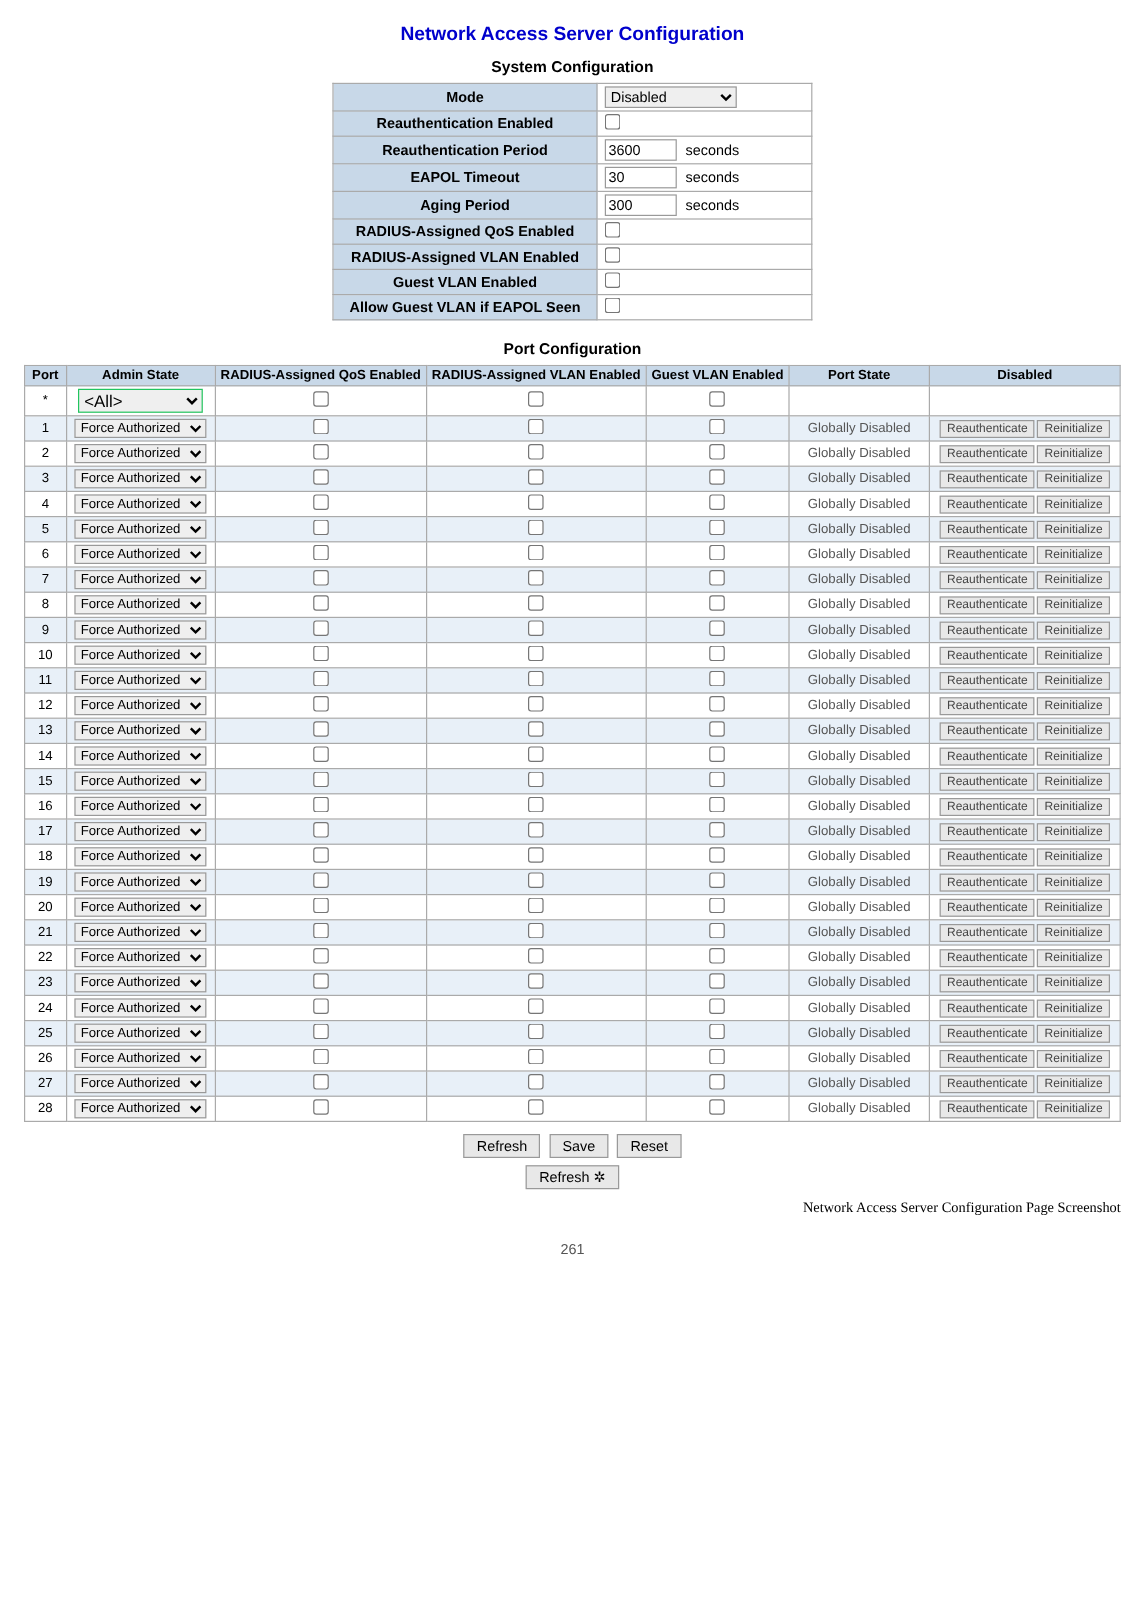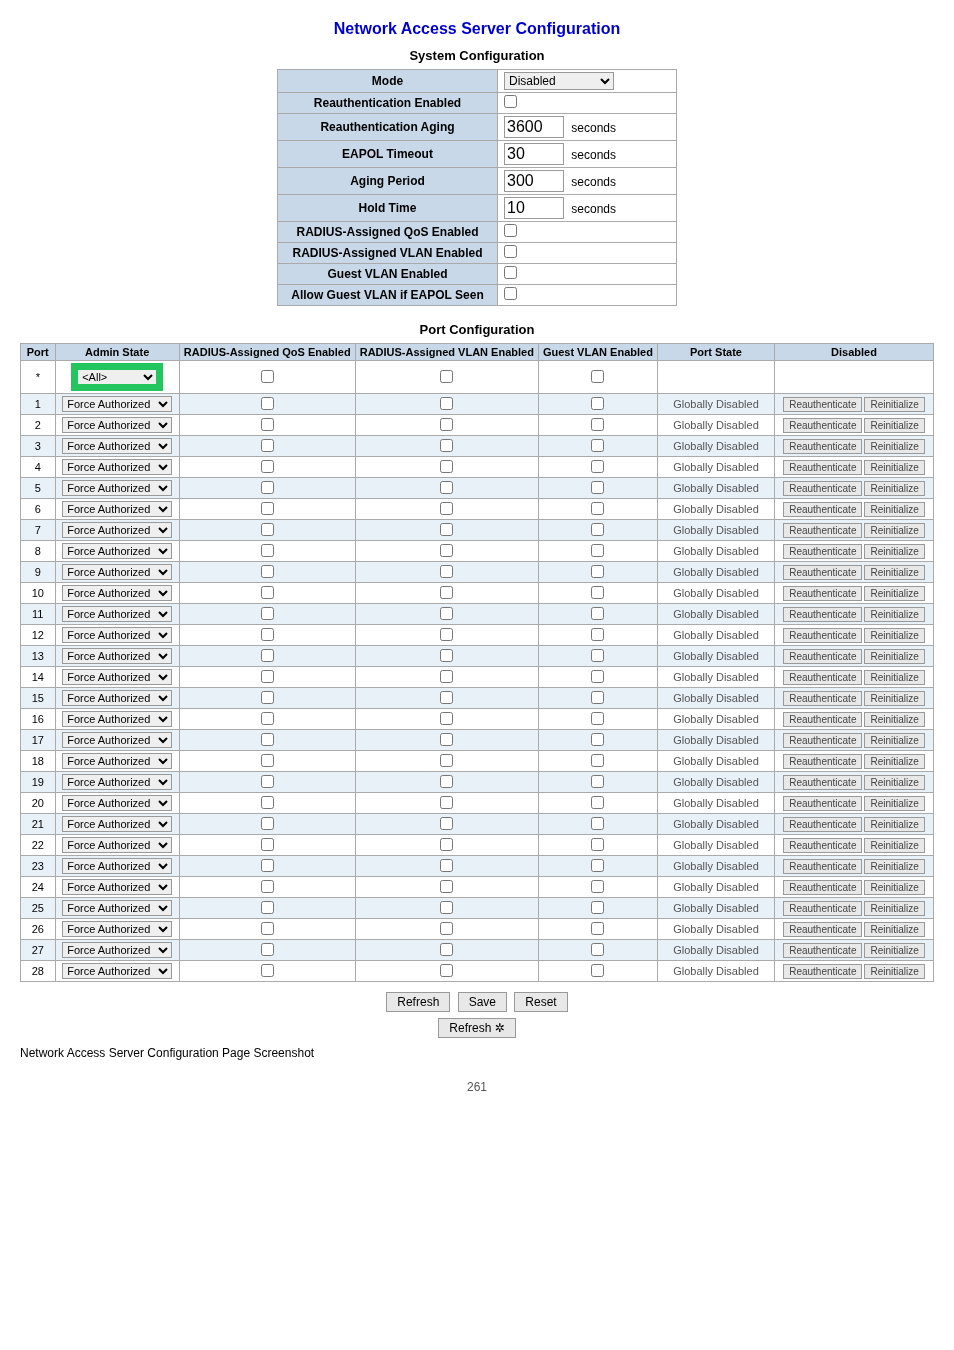--- a/index.html
+++ b/index.html
@@ -40,21 +40,21 @@
       text-align: center;
       width: 220px;
     }
     .system-config-table td:last-child {
       background: #fff;
       min-width: 120px;
     }
     .system-config-table input[type="text"] {
       width: 60px;
       border: 1px solid #999;
-      font-size: 16px;
+      font-size: 12px;
       padding: 1px 2px;
     }
     .system-config-table select {
       font-size: 12px;
       width: 110px;
       border: 1px solid #999;
     }
     .system-config-table input[type="checkbox"] {
       margin: 0;
     }
@@ -82,23 +82,23 @@
       background: #c8d8e8;
       font-weight: bold;
     }
     .port-table tbody tr:nth-child(even) {
       background: #e8f0f8;
     }
     .port-table tbody tr:nth-child(odd) {
       background: #fff;
     }
     .port-table select {
-      font-size: 11px;
-      border: 7px solid #22c55e;
-      width: 92px;
+      font-size: 14px;
+      border: 1px solid #22c55e;
+      width: 104px;
     }
     .port-table input[type="checkbox"] {
       margin: 0;
     }
     .port-state {
       color: #555;
     }
     .btn-restart {
       font-size: 10px;
       padding: 1px 5px;
@@ -113,24 +113,25 @@
     }
     .bottom-buttons button {
       font-size: 12px;
       padding: 2px 10px;
       border: 1px solid #999;
       background: #e8e8e8;
       cursor: pointer;
       margin: 0 2px;
     }
     .footer-label {
-      text-align: left;
+      text-align: right;
       font-size: 12px;
       margin-top: 8px;
       color: #000;
+      font-family: Liberation Serif, serif;
     }
     .page-number {
       text-align: center;
       font-size: 12px;
       margin-top: 20px;
       color: #555;
     }
     .refresh-row {
       text-align: center;
       margin-top: 4px;
@@ -169,44 +170,37 @@
         </select>
       </td>
     </tr>
     <tr>
       <td>Reauthentication Enabled</td>
       <td>
         <input type="checkbox" style="">
       </td>
     </tr>
     <tr>
-      <td>Reauthentication Aging</td>
+      <td>Reauthentication Period</td>
       <td>
         <input type="text" value="3600" style="">
         <span class="seconds-label">seconds</span>
       </td>
     </tr>
     <tr>
       <td>EAPOL Timeout</td>
       <td>
         <input type="text" value="30" style="">
         <span class="seconds-label">seconds</span>
       </td>
     </tr>
     <tr>
       <td>Aging Period</td>
       <td>
         <input type="text" value="300" style="">
-        <span class="seconds-label">seconds</span>
-      </td>
-    </tr>
-    <tr>
-      <td>Hold Time</td>
-      <td>
-        <input type="text" value="10" style="">
         <span class="seconds-label">seconds</span>
       </td>
     </tr>
     <tr>
       <td>RADIUS-Assigned QoS Enabled</td>
       <td>
         <input type="checkbox" style="">
       </td>
     </tr>
     <tr>

